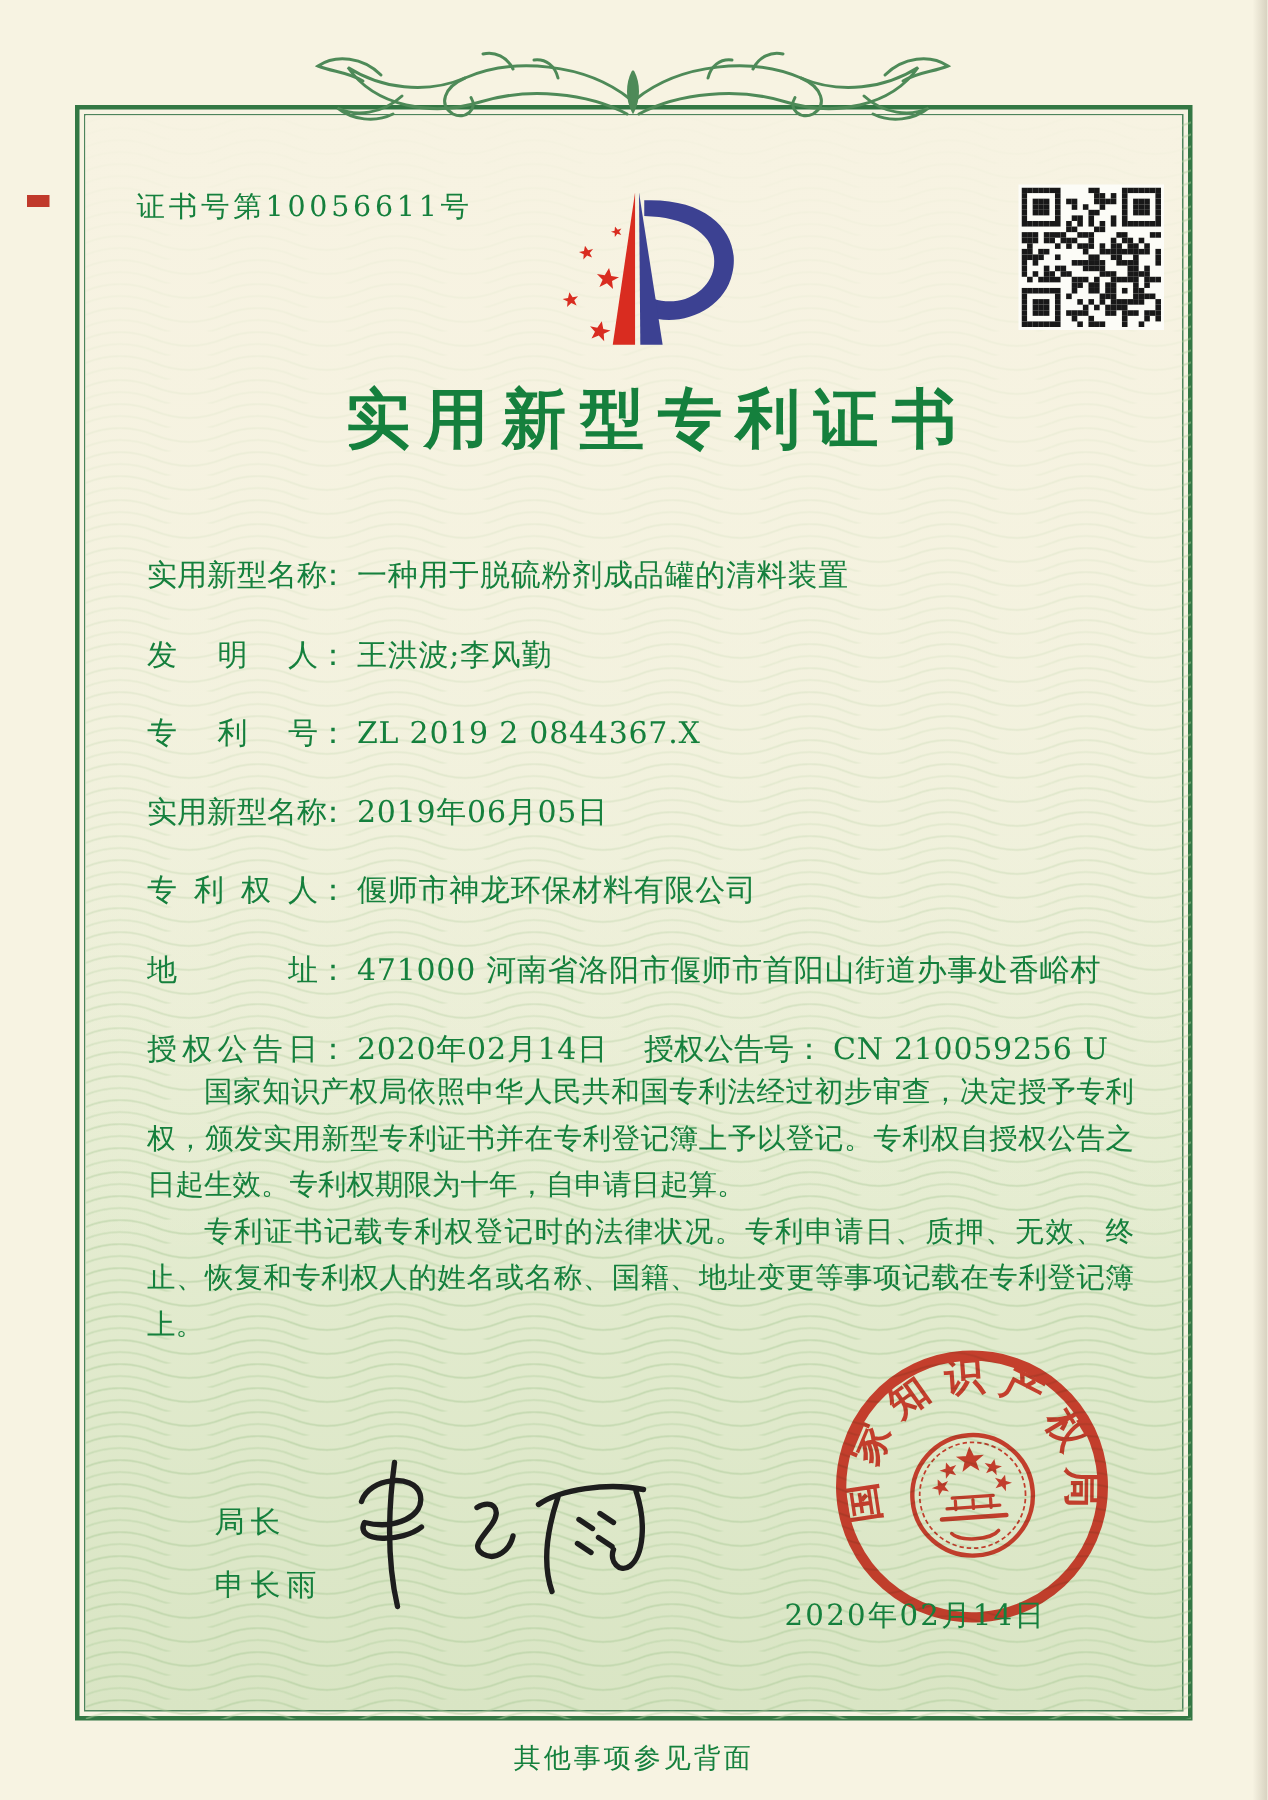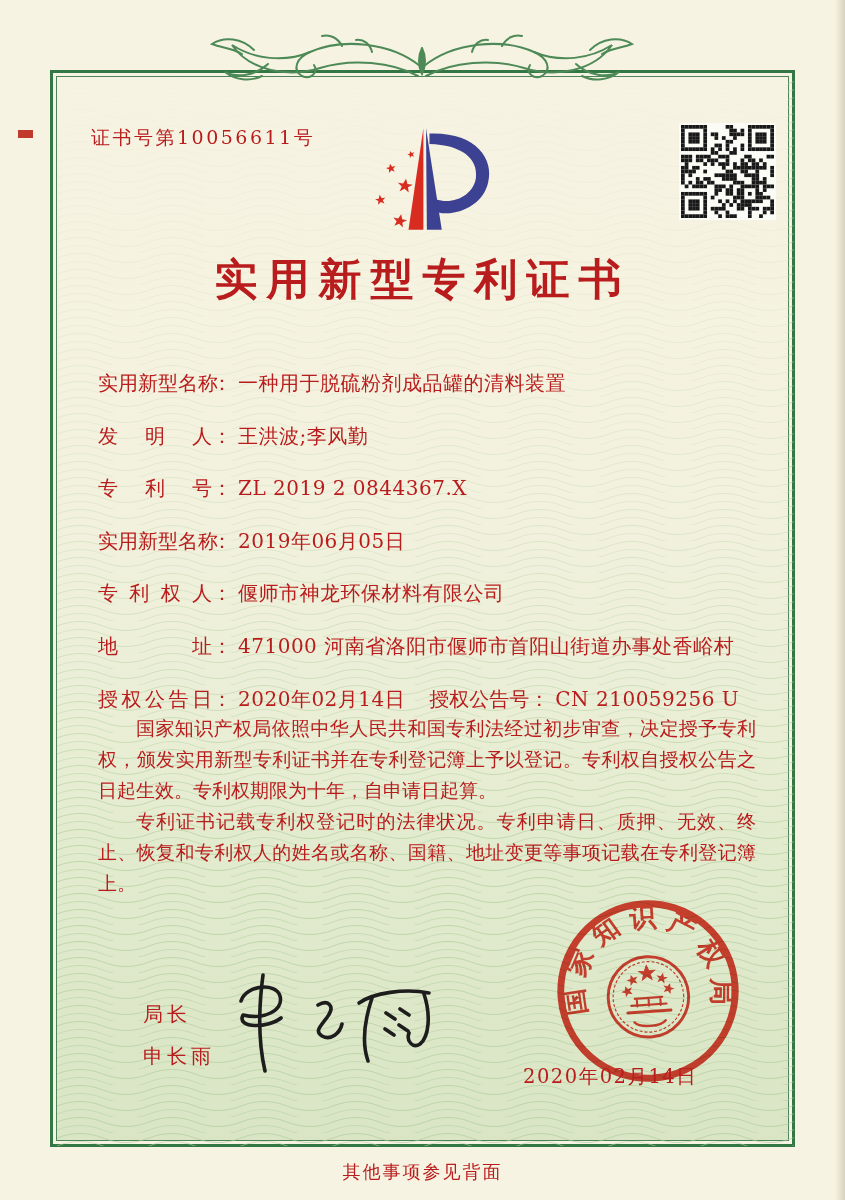--- a/index.html
+++ b/index.html
@@ -1,17 +1,17 @@
 <!DOCTYPE html>
 <html><head>
 <meta charset="utf-8">
 <style>
   html,body{margin:0;padding:0;background:#e8e4d4;}
   .page{position:relative;width:845px;height:1200px;background:#f7f3e2;overflow:hidden;
-        font-family:"DejaVu Serif","Liberation Serif",serif;color:#b91c1c;}
+        font-family:"DejaVu Serif","Liberation Serif",serif;color:#15803d;}
   .edge-shadow{position:absolute;top:0;right:0;width:10px;height:100%;
         background:linear-gradient(90deg,rgba(0,0,0,0),rgba(120,110,90,.25));}
   .scan-mark{position:absolute;left:18px;top:130px;width:15px;height:8px;background:#c0392b;}
 
   
   .frame{position:absolute;left:50px;top:70px;width:745px;height:1077px;
          border:3px solid #337744;box-sizing:border-box;}
   .frame-inner{position:absolute;inset:3px;border:1px solid #4d845c;}
   .frame-bg{position:absolute;inset:4px;
         background:linear-gradient(180deg,#f6f2e1 0%,#eef0da 35%,#e4ecd0 68%,#d9e5c4 100%);}
@@ -19,21 +19,21 @@
   .fade{position:absolute;inset:4px;
         background:linear-gradient(180deg,rgba(247,243,226,.95) 0%,rgba(247,243,226,.55) 38%,rgba(247,243,226,0) 72%);}
   .content{position:absolute;inset:0;}
 
   .ornament{position:absolute;left:192px;top:26px;z-index:3;}
 
   .cert-no{position:absolute;left:38px;top:52px;font-size:19px;letter-spacing:2.5px;}
   .logo{position:absolute;left:303px;top:50px;}
   .qr{position:absolute;left:626px;top:50px;width:97px;height:97px;background:#fcfcf7;
       padding:2px;box-sizing:border-box;}
-  .title{position:absolute;left:0;top:178px;width:100%;text-align:center;
+  .title{position:absolute;left:16px;top:178px;width:100%;text-align:center;
          font-size:43px;font-weight:bold;letter-spacing:9px;}
 
   .fields{position:absolute;left:45px;top:295px;right:35px;font-size:20px;}
   .frow{height:30px;line-height:30px;margin-bottom:22.6px;white-space:nowrap;}
   .flabel{display:inline-block;width:114px;text-align:justify;text-align-last:justify;vertical-align:top;}
   .fcolon{display:inline-block;margin-right:6px;}
   .fvalue{letter-spacing:.5px;}
   .flabel2{display:inline-block;margin-left:24px;text-align:right;}
 
   .paras{position:absolute;left:45px;top:640px;right:36px;font-size:19px;line-height:31px;text-align:justify;}

